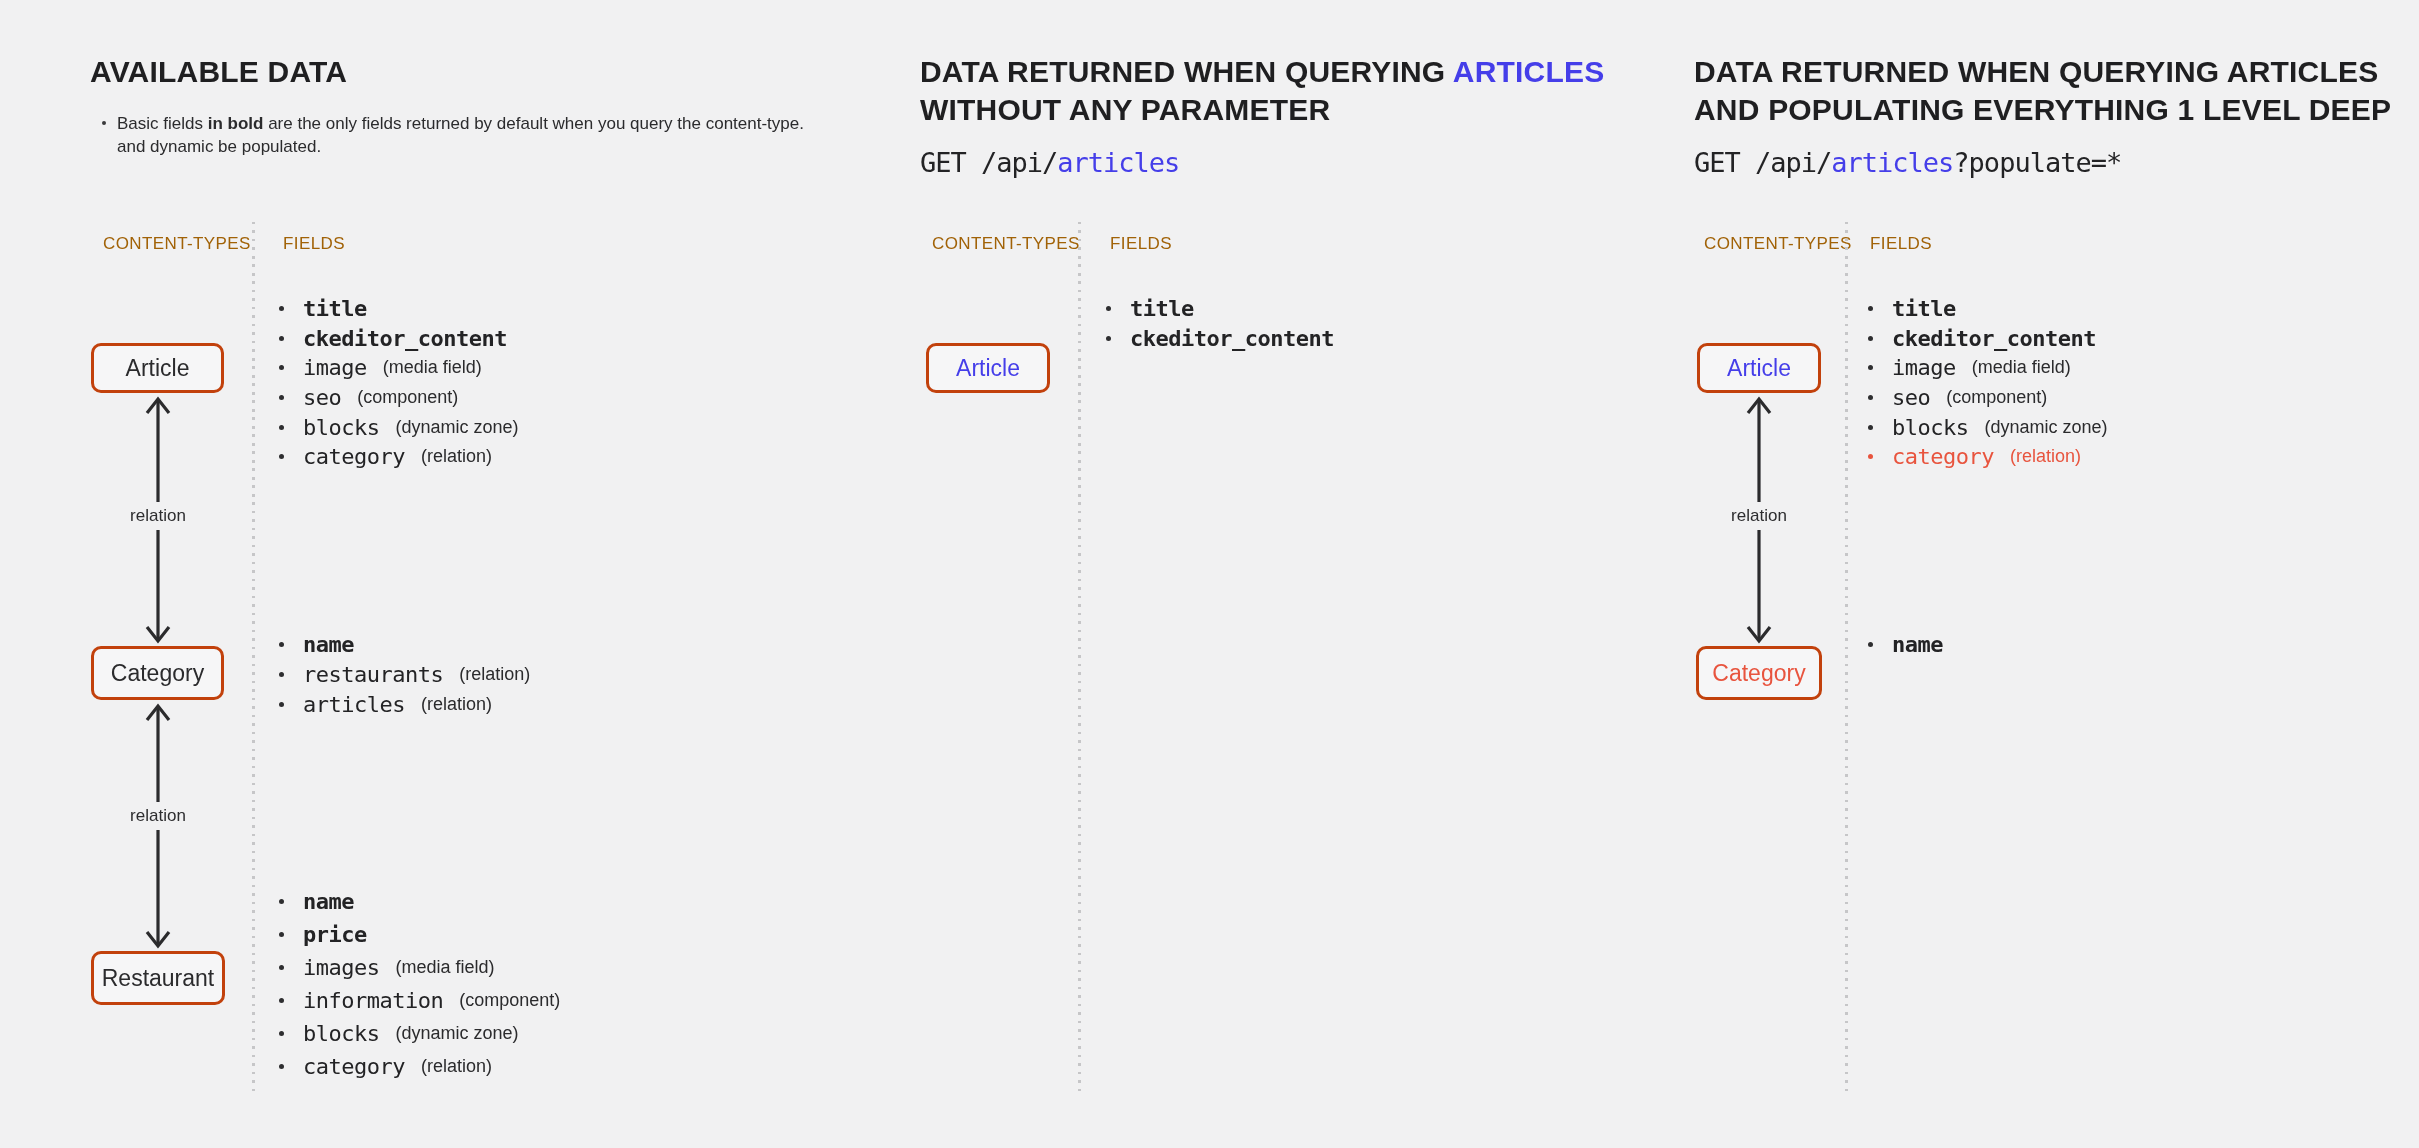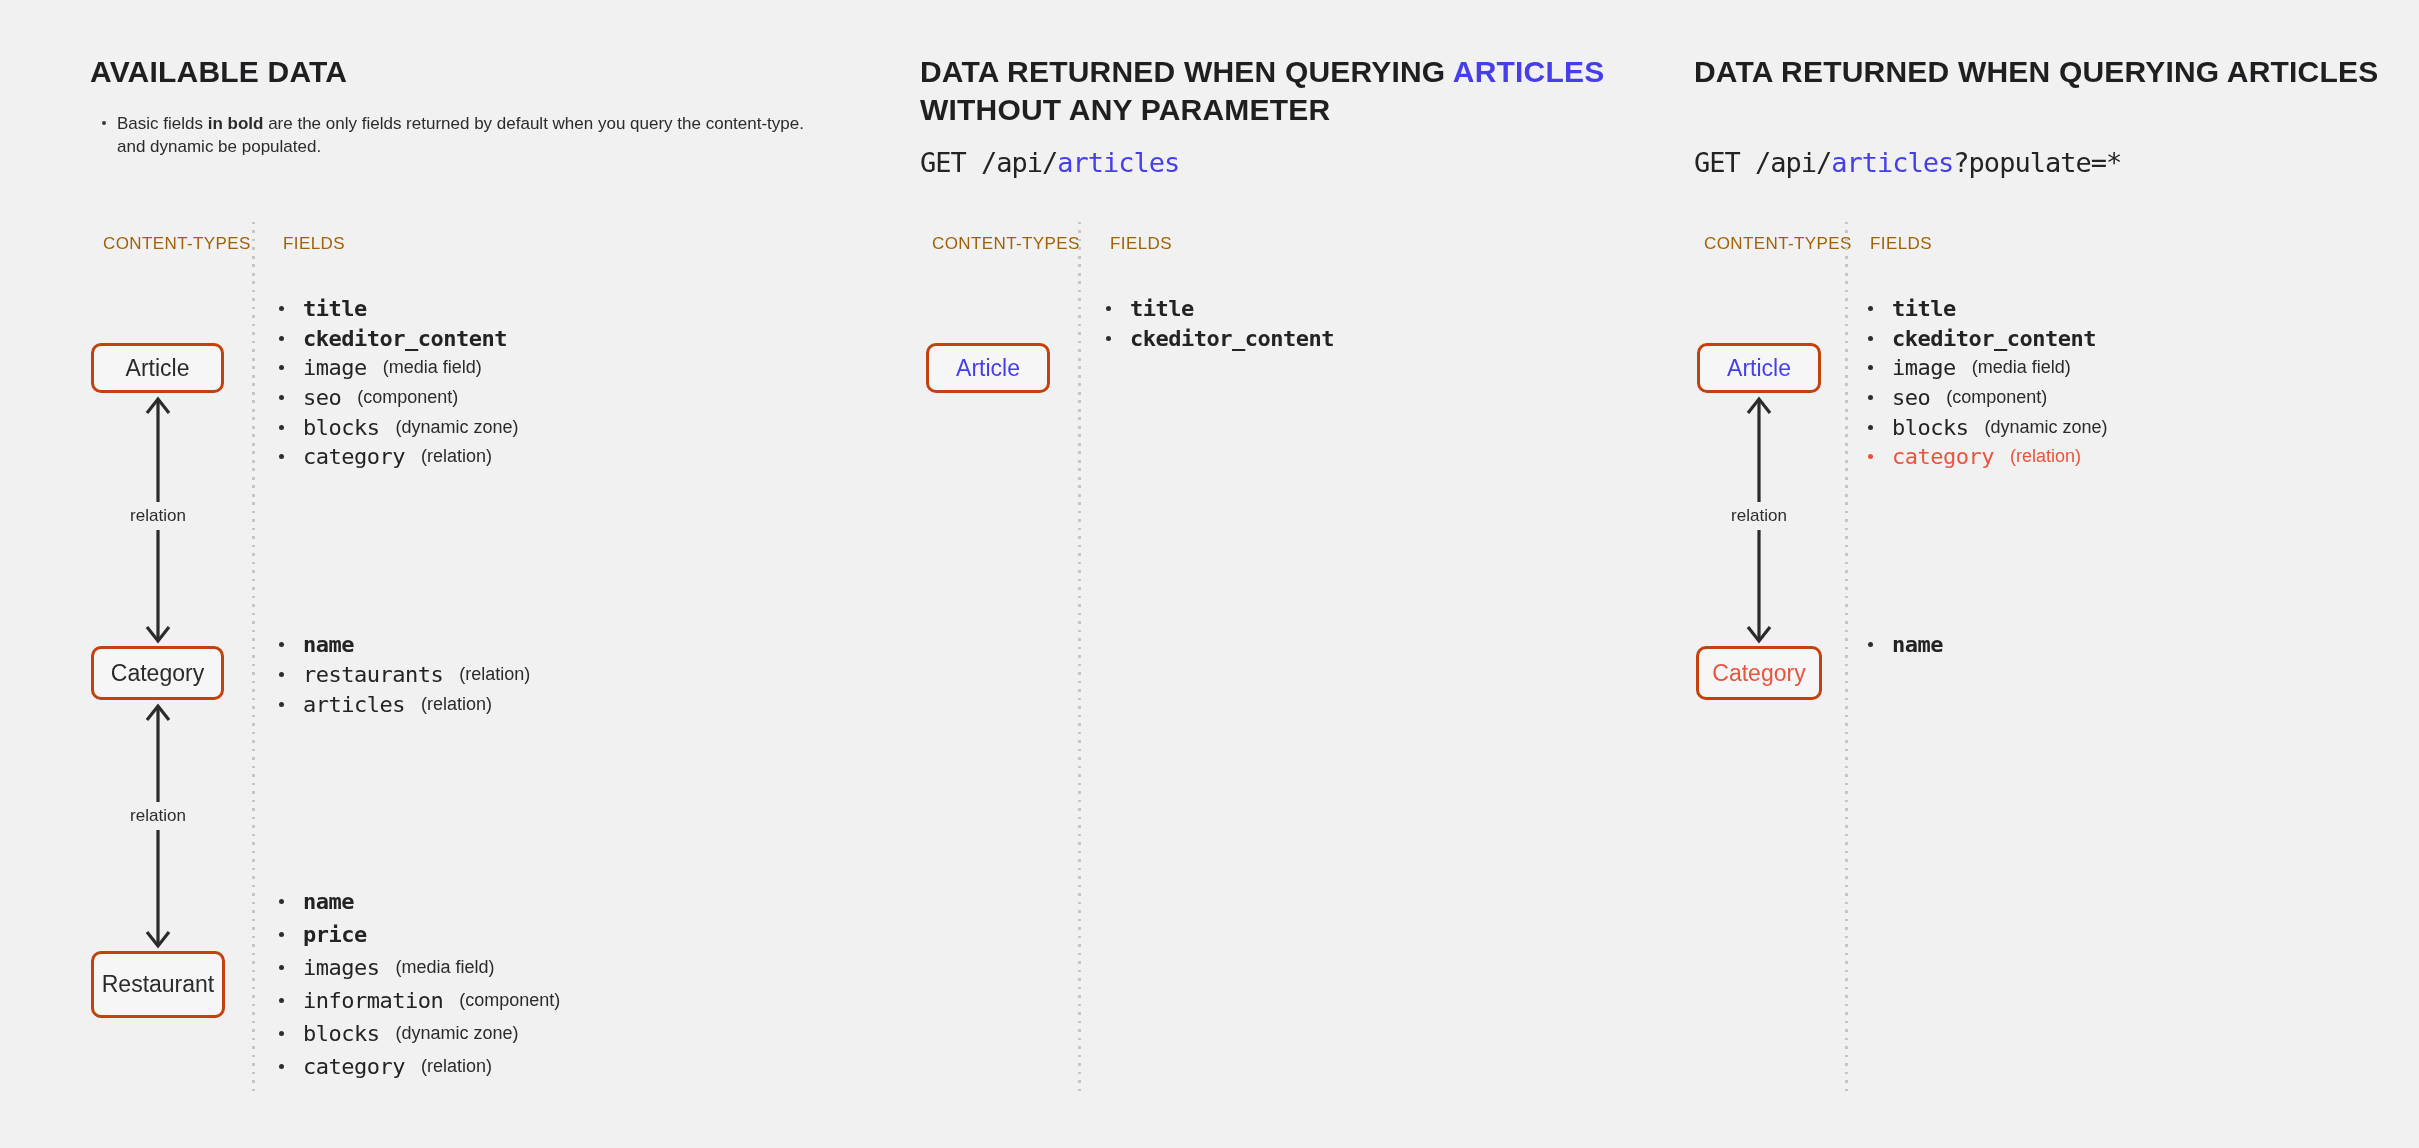--- a/index.html
+++ b/index.html
@@ -107,21 +107,21 @@
       </div>
       <div class="col-header" style="left: 103px; top: 235px;">CONTENT-TYPES</div>
       <div class="col-header" style="left: 283px; top: 235px;">FIELDS</div>
       <div class="vsep" style="left: 252px; top: 222px; height: 873px;"></div>
       <div class="ct-box" style="left: 91px; top: 343px; width: 133px; height: 50px;">
         <span>Article</span>
       </div>
       <div class="ct-box" style="left: 91px; top: 646px; width: 133px; height: 54px;">
         <span>Category</span>
       </div>
-      <div class="ct-box" style="left: 91px; top: 951px; width: 134px; height: 67px;">
+      <div class="ct-box" style="left: 91px; top: 951px; width: 134px; height: 54px;">
         <span>Restaurant</span>
       </div>
       <svg width="36" height="248" viewBox="0 0 36 248" class="arrow" style="left: 140px; top: 396px;">
         <line x1="18" y1="3" x2="18" y2="245" stroke="#2b2b2d" stroke-width="3.2"></line>
         <polyline points="7,17 18,3 29,17" fill="none" stroke="#2b2b2d" stroke-width="3.2"></polyline>
         <polyline points="7,231 18,245 29,231" fill="none" stroke="#2b2b2d" stroke-width="3.2"></polyline>
       </svg>
       <div class="relation-label" style="left: 158px; top: 516px;">relation</div>
       <svg width="36" height="246" viewBox="0 0 36 246" class="arrow" style="left: 140px; top: 703px;">
         <line x1="18" y1="3" x2="18" y2="243" stroke="#2b2b2d" stroke-width="3.2"></line>
@@ -225,20 +225,21 @@
         </div>
         <div class="frow" style="height: 29.6px;">
           <span class="fdot"></span>
           <span class="fname b">ckeditor_content</span>
         </div>
       </div>
     </section>
   <section>
       <div class="panel-title" style="left: 1694px; top: 53px;">
         <div><span>DATA RETURNED WHEN QUERYING ARTICLES</span></div>
+        <div><span>AND POPULATING EVERYTHING 1 LEVEL DEEP</span></div>
       </div>
       <div class="request" style="left: 1694px; top: 147px;"><span>GET /api/</span><span class="blue">articles</span><span>?populate=*</span></div>
       <div class="col-header" style="left: 1704px; top: 235px;">CONTENT-TYPES</div>
       <div class="col-header" style="left: 1870px; top: 235px;">FIELDS</div>
       <div class="vsep" style="left: 1845px; top: 222px; height: 873px;"></div>
       <div class="ct-box" style="left: 1697px; top: 343px; width: 124px; height: 50px;">
         <span class="blue">Article</span>
       </div>
       <div class="ct-box" style="left: 1696px; top: 646px; width: 126px; height: 54px;">
         <span class="red">Category</span>

